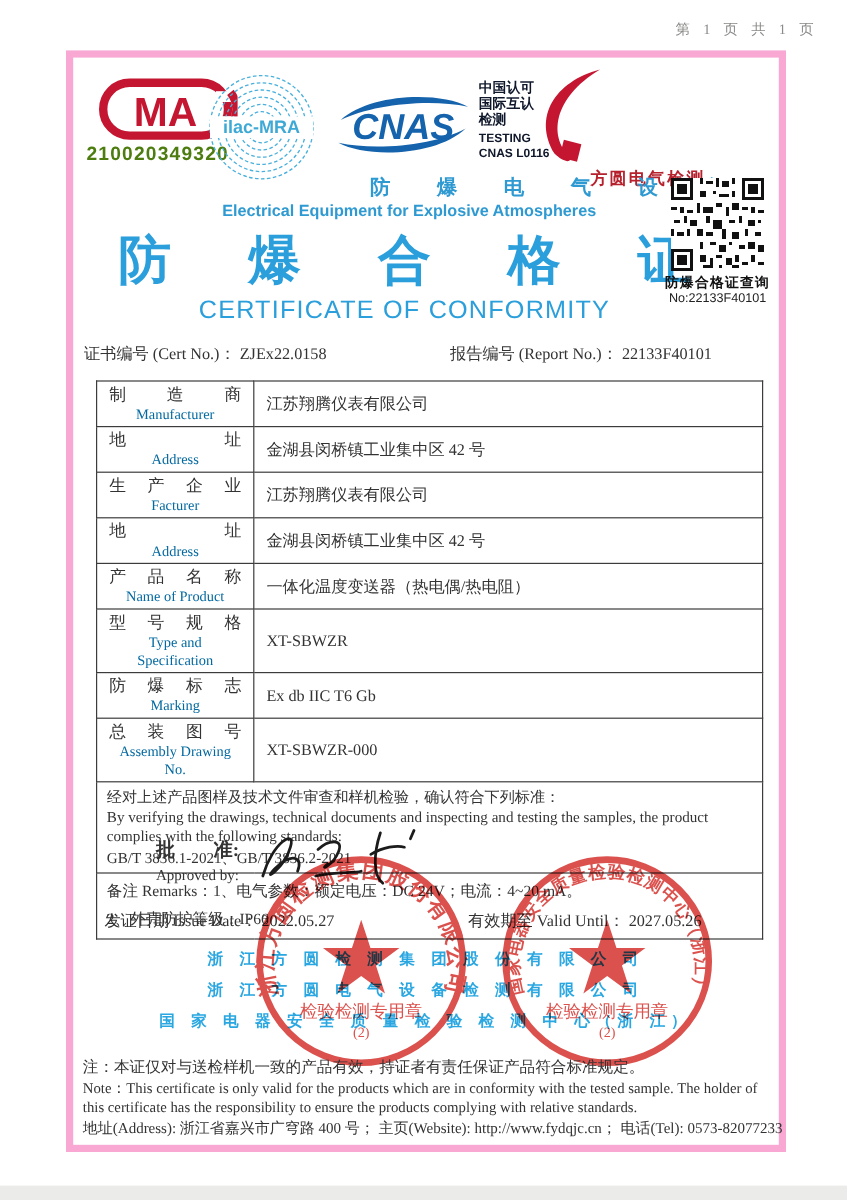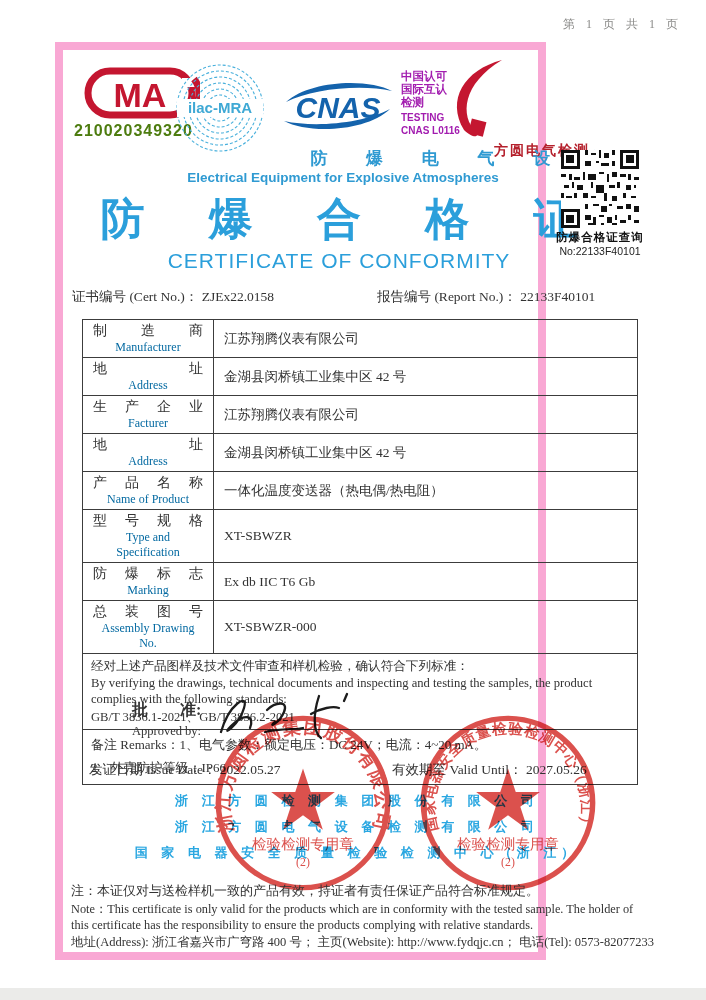--- a/index.html
+++ b/index.html
@@ -2,31 +2,31 @@
 <html><head>
 <meta charset="utf-8">
 <style>
   * { margin:0; padding:0; box-sizing:border-box; }
   html,body { width:706px; height:1000px; background:#fff; overflow:hidden; }
   body { position:relative; font-family:"Liberation Serif", serif; color:#3a3a3a; }
 
   .scan-strip { position:absolute; left:0; bottom:0; width:706px; height:12px; background:#ebebe9; }
   .page-num { position:absolute; top:16px; right:24px; font-size:12px; color:#8a8a88; letter-spacing:4px; }
 
-  .frame { position:absolute; left:55px; top:42px; width:491px; height:918px;
-           border:8px solid #f9a8d4; background:#fff;padding-left:20px; }
+  .frame { position:absolute; left:55px; top:42px; width:600px; height:918px;
+           border:6px solid #f9a8d4; background:#fff;padding-left:20px; }
 
   
   .cma { position:absolute; left:13px; top:16px; }
   .cma-num { position:absolute; left:11px; top:72px; color:#4d7c0f; font-weight:bold;
              font-size:16px; font-family:"Liberation Sans",sans-serif; letter-spacing:1px; }
   .ilac { position:absolute; left:111px; top:12px; }
   .cnas { position:absolute; left:217px; top:28px; }
   .cnas-side { position:absolute; left:338px; top:20px; font-family:"Liberation Sans",sans-serif;
-               color:#a21caf; line-height:1.15; }
+               color:#0f172a; line-height:1.15; }
   .cnas-side .zh { font-size:11.5px; font-weight:bold; }
   .cnas-side .en { font-size:10px; font-weight:bold; margin-top:2px; }
   .fy-logo { position:absolute; left:379px; top:8px; width:200px; height:86px; }
   .fy-label { position:absolute; left:52px; top:42px; color:#b5212d; font-weight:bold;
               font-size:14px; letter-spacing:2px; white-space:nowrap;
               font-family:"Liberation Sans",sans-serif;margin-top:42px; }
 
   
   .banner-zh { position:absolute; top:97px; left:0; width:560px; text-align:right;
                color:#2f9ad2; font-weight:bold; font-size:17px; letter-spacing:17px;

